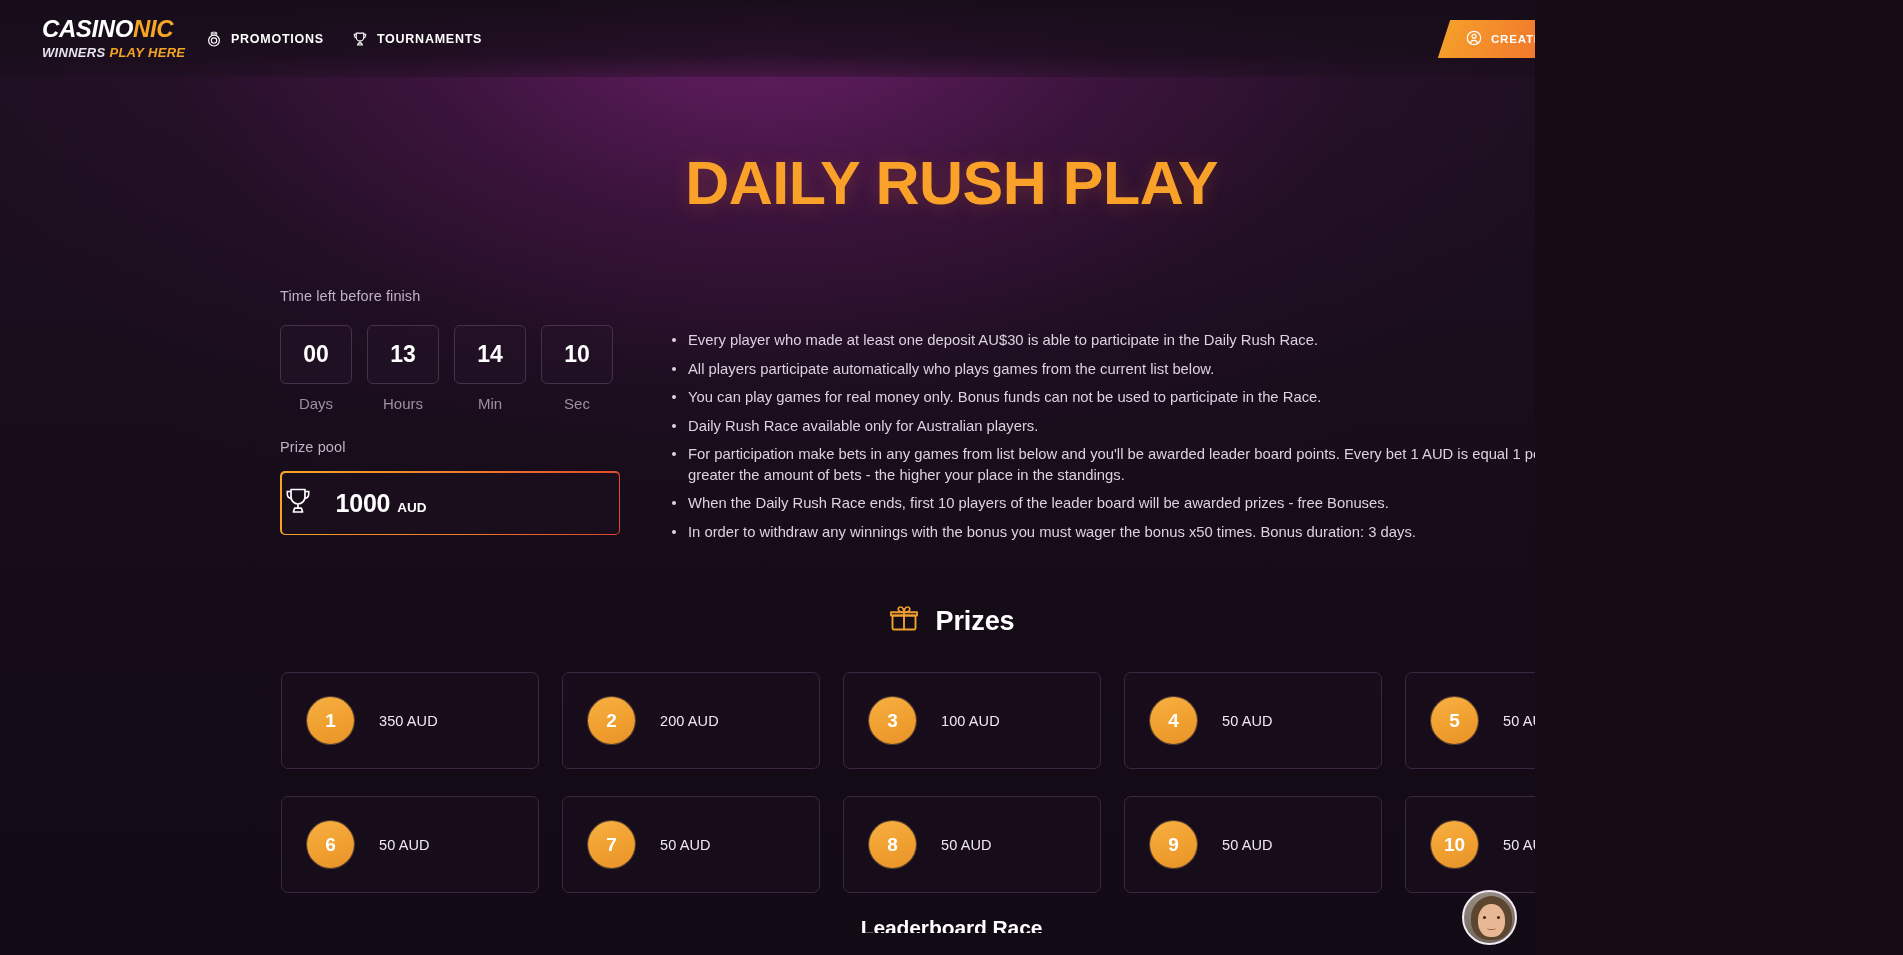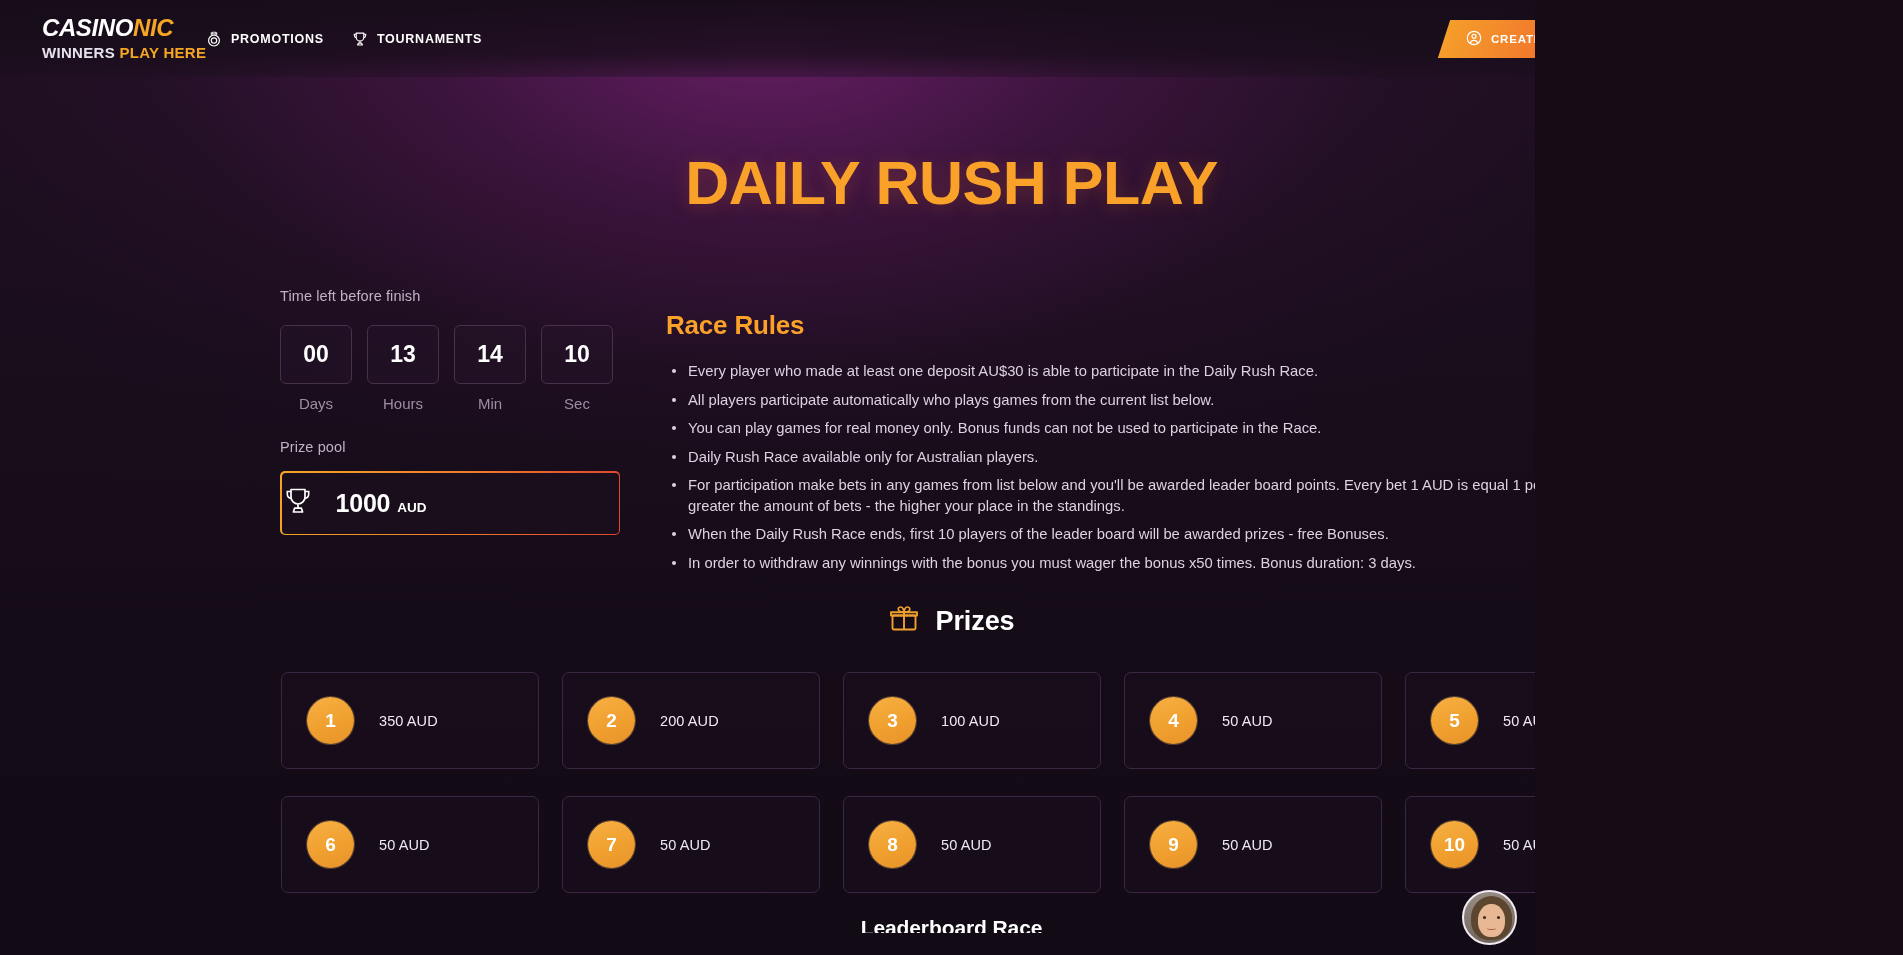--- a/index.html
+++ b/index.html
@@ -27,21 +27,21 @@
     background:linear-gradient(180deg, rgba(22,12,24,0.97) 0%, rgba(24,13,26,0.80) 70%, rgba(26,14,28,0.35) 100%);
     z-index:40;
   }
   .logo { margin-left:42px; width:128px; user-select:none; }
   .logo-top {
     font-size:24px; font-weight:bold; font-style:italic; letter-spacing:-0.4px;
     line-height:1; color:#ffffff;
   }
   .logo-top .nic { color:#f5a524; }
   .logo-sub {
-    font-size:15px; font-weight:bold; letter-spacing:0.3px;
+    font-size:13px; font-weight:bold; font-style:italic; letter-spacing:0.3px;
     margin-top:4px; color:#e8e2ea; white-space:nowrap;
   }
   .logo-sub .ph { color:#f5a524; }
 
   .nav { display:flex; align-items:center; margin-left:36px; gap:28px; }
   .nav-item {
     display:flex; align-items:center; gap:9px;
     color:#ffffff; font-size:12.5px; font-weight:bold; letter-spacing:0.75px;
     cursor:pointer; white-space:nowrap;
   }
@@ -308,21 +308,20 @@
           </svg>
         </span>
         <div>
           <span class="prizepool-amount">1000</span><span class="prizepool-cur">AUD</span>
         </div>
       </div>
     </div>
   </div>
 
   <div class="rules">
-    <div class="rules-title">Race Rules</div>
     <ul class="rules-list">
       <li>Every player who made at least one deposit AU$30 is able to participate in the Daily Rush Race.</li>
       <li>All players participate automatically who plays games from the current list below.</li>
       <li>You can play games for real money only. Bonus funds can not be used to participate in the Race.</li>
       <li>Daily Rush Race available only for Australian players.</li>
       <li>For participation make bets in any games from list below and you'll be awarded leader board points. Every bet 1 AUD is equal 1 point. The greater the amount of bets - the higher your place in the standings.</li>
       <li>When the Daily Rush Race ends, first 10 players of the leader board will be awarded prizes - free Bonuses.</li>
       <li>In order to withdraw any winnings with the bonus you must wager the bonus x50 times. Bonus duration: 3 days.</li>
     </ul>
   </div>

